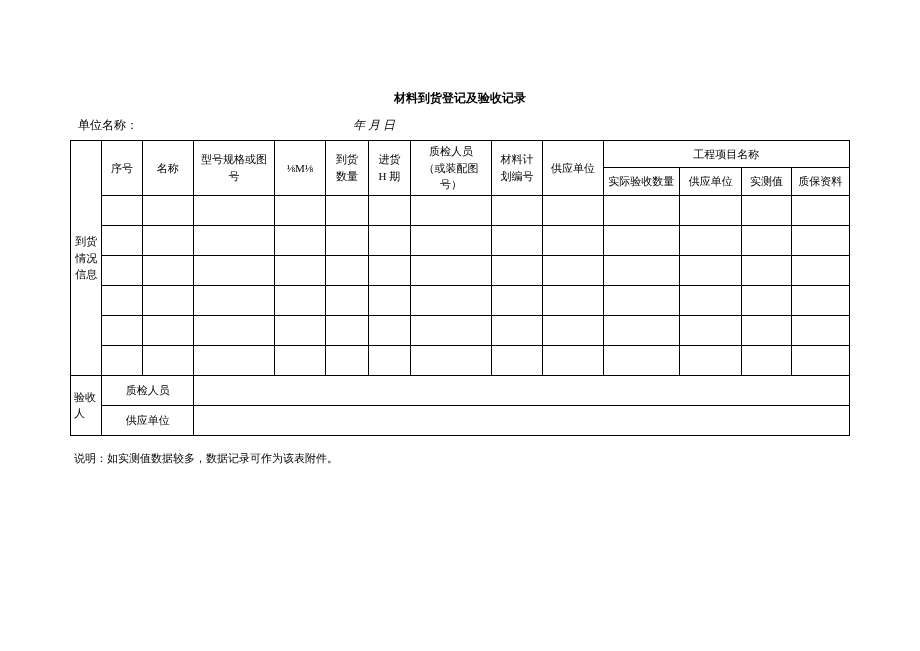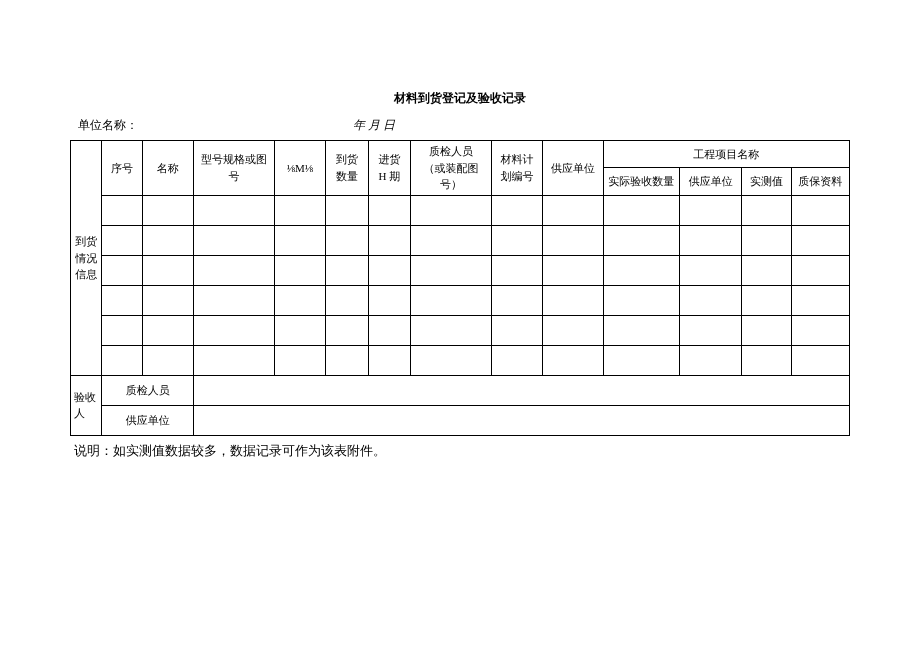--- a/index.html
+++ b/index.html
@@ -51,22 +51,22 @@
     .row-head td, .row-head th { height: 22px; }
     .row-body td { height: 30px; }
     .row-sig td { height: 26px; text-align: left; padding-left: 6px; }
     .vlabel {
       writing-mode: horizontal-tb;
       letter-spacing: 0;
       white-space: normal;
     }
     .bold { font-weight: bold; }
     .footnote {
-      font-size: 13px;
-      margin-top: 6px;
+      font-size: 11px;
+      margin-top: 15px;
       padding-left: 4px;
     }
     .col-side { width: 28px; }
     .col-seq  { width: 36px; }
     .col-name { width: 46px; }
     .col-spec { width: 72px; }
     .col-unit { width: 46px; }
     .col-qty  { width: 38px; }
     .col-date { width: 38px; }
     .col-std  { width: 72px; }

